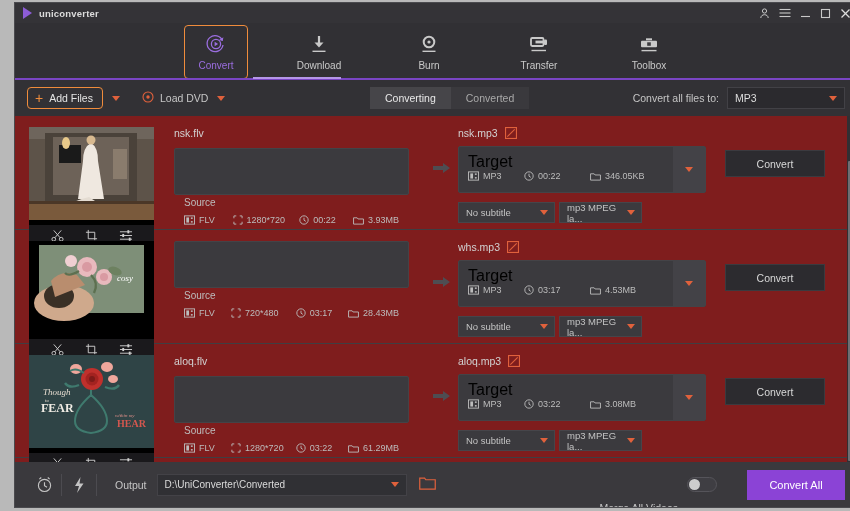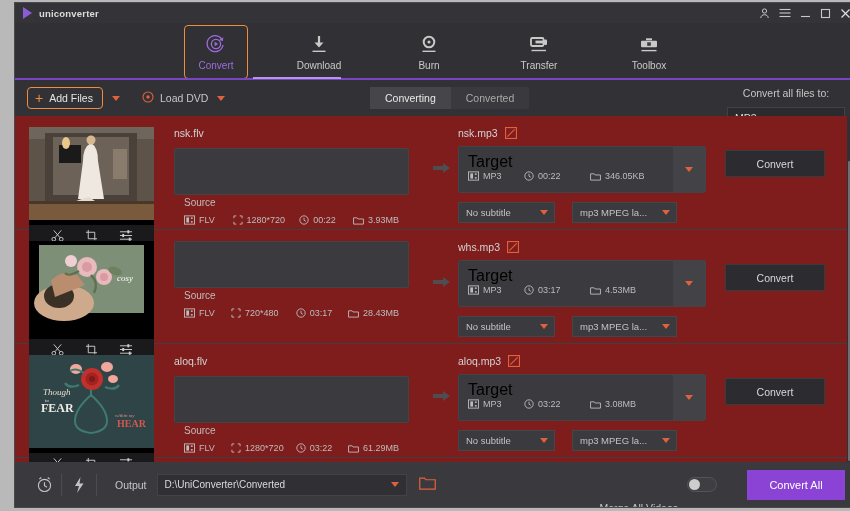--- a/index.html
+++ b/index.html
@@ -90,21 +90,21 @@
     position: absolute; left: 355px; top: 7px;
     display: flex; height: 22px;
   }
   .tab {
     padding: 0 15px; height: 22px; display: flex; align-items: center;
     font-size: 10.5px; color: #a9a9a9; background: #3a393d;
   }
   .tab.active { background: #464549; color: #e8e8e8; }
   .conv-all {
     position: absolute; right: 12px; top: 7px;
-    display: flex; align-items: center; gap: 8px; flex-direction: column;
+    display: flex; align-items: center; gap: 8px;
   }
   .conv-all-lbl { color: #c5c5c5; font-size: 10.5px; }
   .sel-box {
     width: 118px; height: 22px; background: #2b2a2e; border: 1px solid #424146;
     display: flex; align-items: center; padding: 0 7px;
     color: #ddd; font-size: 10.5px; position: relative;
   }
   .sel-box .caret-s { position: absolute; right: 7px; margin: 0; }
 
   
@@ -148,29 +148,29 @@
   .edit-ico svg { display: block; }
   .tgt-row { display: flex; align-items: flex-start; }
   .tgtbox {
     background: #3b3a3e; border: 1px solid #444347; border-radius: 2px;
     width: 248px; height: 47px; padding: 6px 9px 7px 9px; position: relative;
   }
   .tgt-caret-btn {
     position: absolute; right: 0; top: 0; width: 32px; height: 45px;
     background: #434247; display: flex; align-items: center; justify-content: center;
   }
-  .selrow { display: flex; gap: 17px; margin-top: 9px; }
+  .selrow { display: flex; gap: 4px; margin-top: 9px; }
   .mini-sel {
     height: 21px; background: #3b3a3e; border: 1px solid #46454a;
     display: flex; align-items: center; padding: 0 7px;
     color: #c3c3c3; font-size: 9.5px; position: relative;
   }
   .mini-sel .caret-s { position: absolute; right: 6px; margin: 0; border-top-color:#e0613c; }
   .mini-sel.w1 { width: 97px; }
-  .mini-sel.w2 { width: 105px; }
+  .mini-sel.w2 { width: 83px; }
   .convbtn {
     position: absolute; left: 710px; top: 34px;
     width: 100px; height: 27px; background: #2c2b2f;
     border: 1px solid #3b3a3f;
     display: flex; align-items: center; justify-content: center;
     color: #d8d8d8; font-size: 10.5px;
   }
 
   .scrollbar {
     position: absolute; right: 1px; top: 0; width: 9px; height: 100%;

